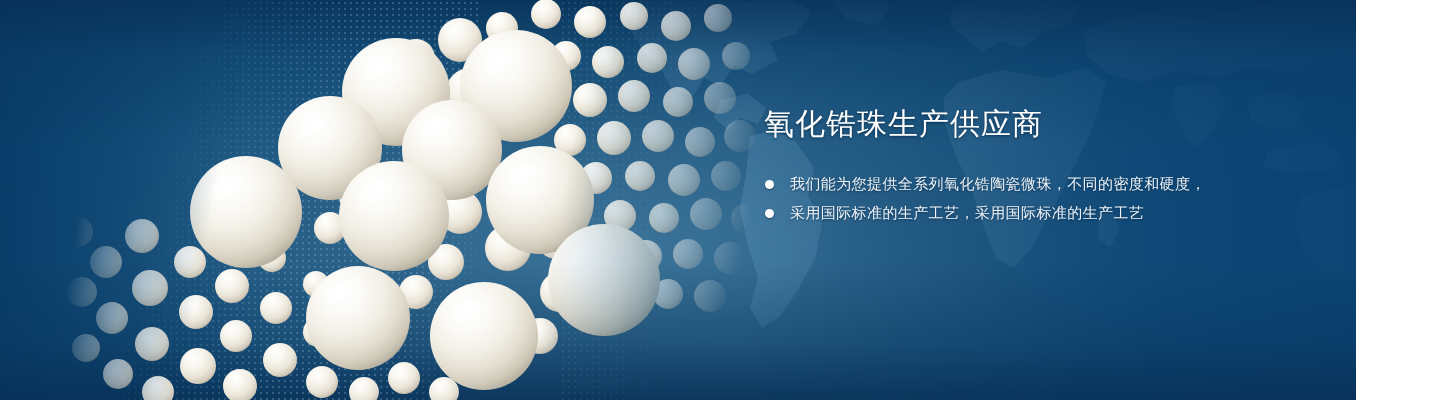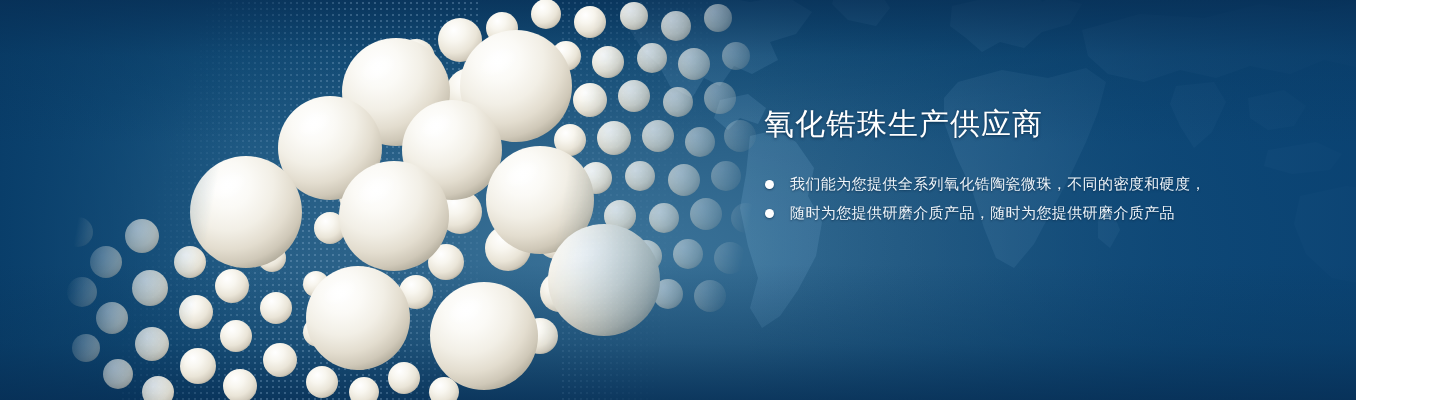--- a/index.html
+++ b/index.html
@@ -341,19 +341,19 @@
     <ul class="bullets">
 
       <li class="bullet">
         <span class="dot"></span>
         <span class="bullet-line">我们能为您提供全系列氧化锆陶瓷微珠，不同的密度和硬度，</span>
       </li>
 
 
       <li class="bullet">
         <span class="dot"></span>
-        <span class="bullet-line">随时为您提供研磨介质产品，随时为您提供研磨介质产品</span>
+        <span class="bullet-line">采用国际标准的生产工艺，采用国际标准的生产工艺</span>
       </li>
 
     </ul>
   </div>
 
 </div>
 
 </body></html>

